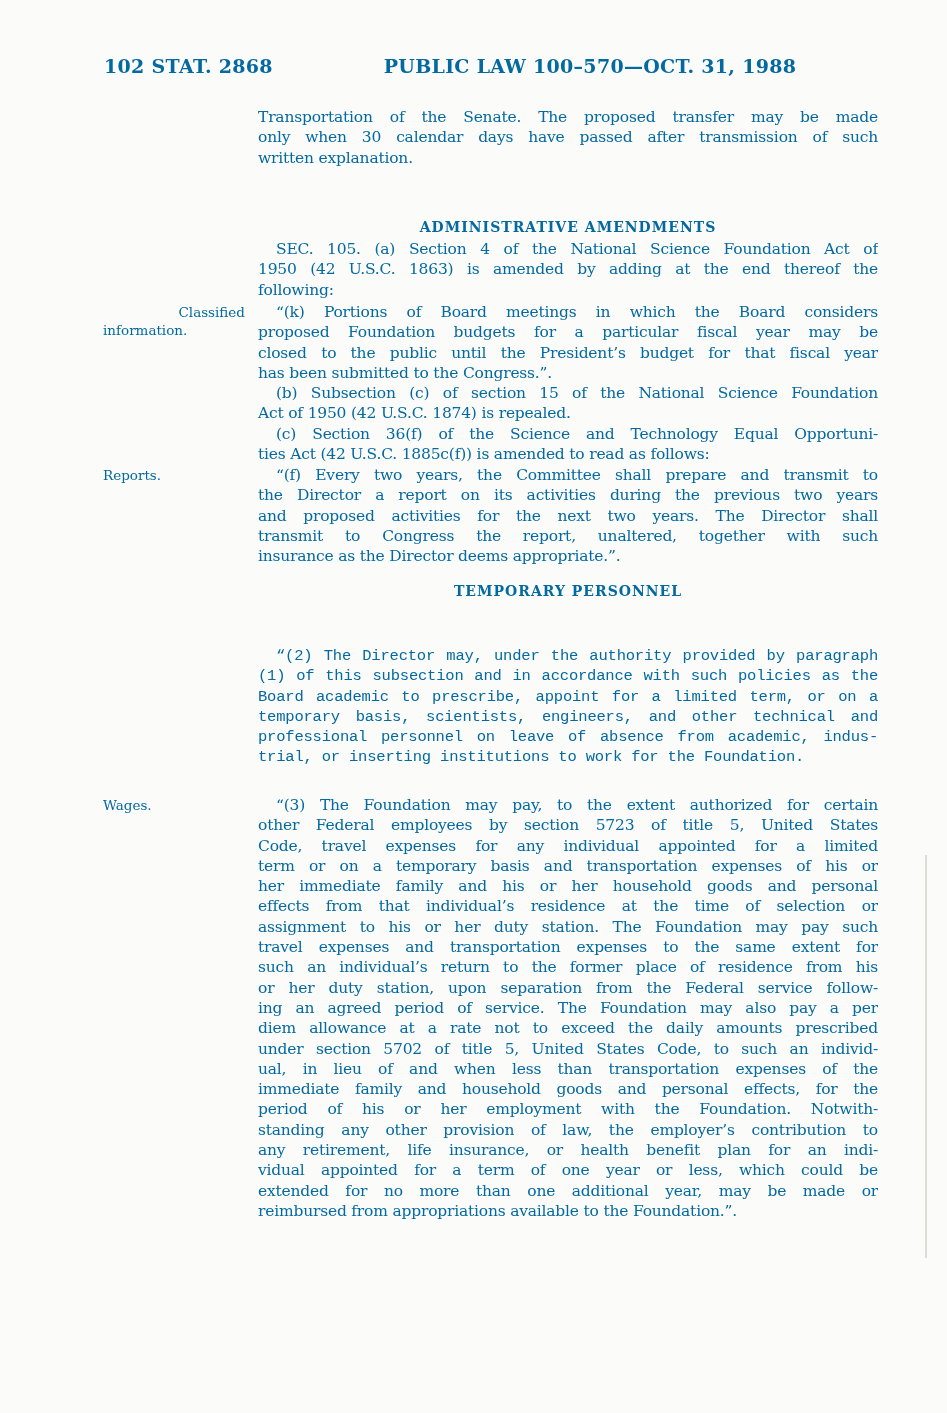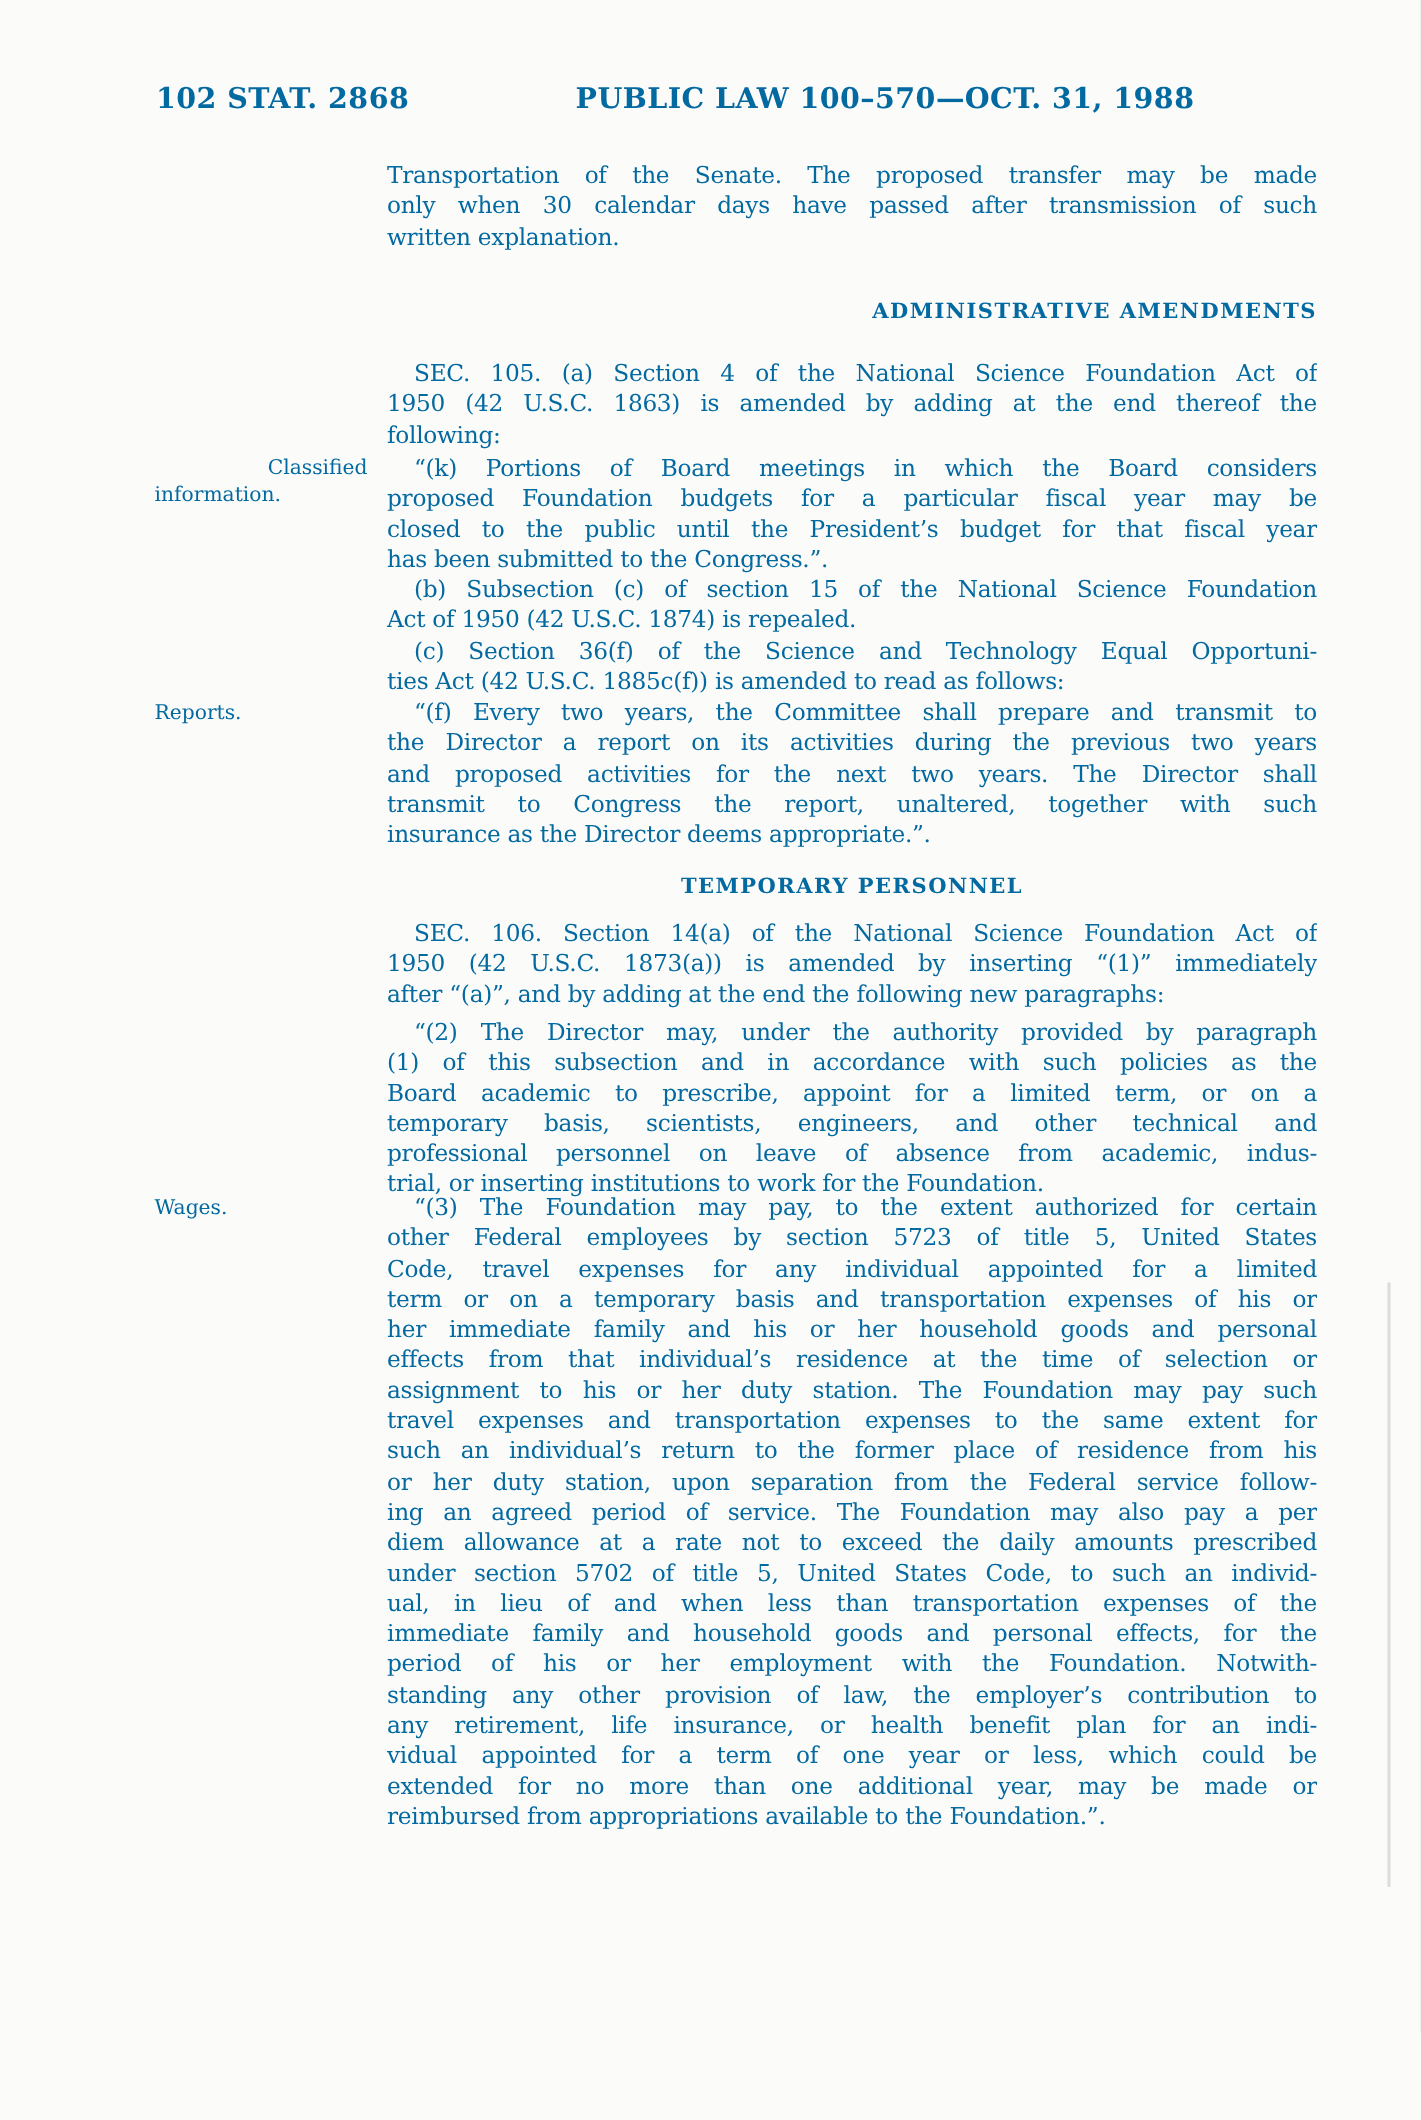--- a/index.html
+++ b/index.html
@@ -56,21 +56,21 @@
 <div class="page">
   <div class="header-left">102 STAT. 2868</div>
   <div class="header-center">PUBLIC LAW 100–570—OCT. 31, 1988</div>
 
   <div id="column">
       <div class="para" style="top: 107px;">
         <div class="line">Transportation of the Senate. The proposed transfer may be made</div>
         <div class="line">only when 30 calendar days have passed after transmission of such</div>
         <div class="line last">written explanation.</div>
       </div>
-      <div class="heading" style="top: 199px; text-align: right;">ADMINISTRATIVE AMENDMENTS</div>
+      <div class="heading" style="top: 218px;">ADMINISTRATIVE AMENDMENTS</div>
       <div class="para" style="top: 239px;">
         <div class="line first">SEC. 105. (a) Section 4 of the National Science Foundation Act of</div>
         <div class="line">1950 (42 U.S.C. 1863) is amended by adding at the end thereof the</div>
         <div class="line last">following:</div>
       </div>
       <div class="para" style="top: 302px;">
         <div class="margin-note">Classified information.</div>
         <div class="line first">“(k) Portions of Board meetings in which the Board considers</div>
         <div class="line">proposed Foundation budgets for a particular fiscal year may be</div>
         <div class="line">closed to the public until the President’s budget for that fiscal year</div>
@@ -86,26 +86,21 @@
       </div>
       <div class="para" style="top: 465px;">
         <div class="margin-note">Reports.</div>
         <div class="line first">“(f) Every two years, the Committee shall prepare and transmit to</div>
         <div class="line">the Director a report on its activities during the previous two years</div>
         <div class="line">and proposed activities for the next two years. The Director shall</div>
         <div class="line">transmit to Congress the report, unaltered, together with such</div>
         <div class="line last">insurance as the Director deems appropriate.”.</div>
       </div>
       <div class="heading" style="top: 582px;">TEMPORARY PERSONNEL</div>
-      <div class="para" style="top: 612px;">
-        <div class="line first">SEC. 106. Section 14(a) of the National Science Foundation Act of</div>
-        <div class="line">1950 (42 U.S.C. 1873(a)) is amended by inserting “(1)” immediately</div>
-        <div class="line last">after “(a)”, and by adding at the end the following new paragraphs:</div>
-      </div>
-      <div class="para" style="top: 678px;">
+      <div class="para" style="top: 646px; font-family: Liberation Mono, monospace;">
         <div class="line first">“(2) The Director may, under the authority provided by paragraph</div>
         <div class="line">(1) of this subsection and in accordance with such policies as the</div>
         <div class="line">Board academic to prescribe, appoint for a limited term, or on a</div>
         <div class="line">temporary basis, scientists, engineers, and other technical and</div>
         <div class="line">professional personnel on leave of absence from academic, indus-</div>
         <div class="line last">trial, or inserting institutions to work for the Foundation.</div>
       </div>
       <div class="para" style="top: 795px;">
         <div class="margin-note">Wages.</div>
         <div class="line first">“(3) The Foundation may pay, to the extent authorized for certain</div>

